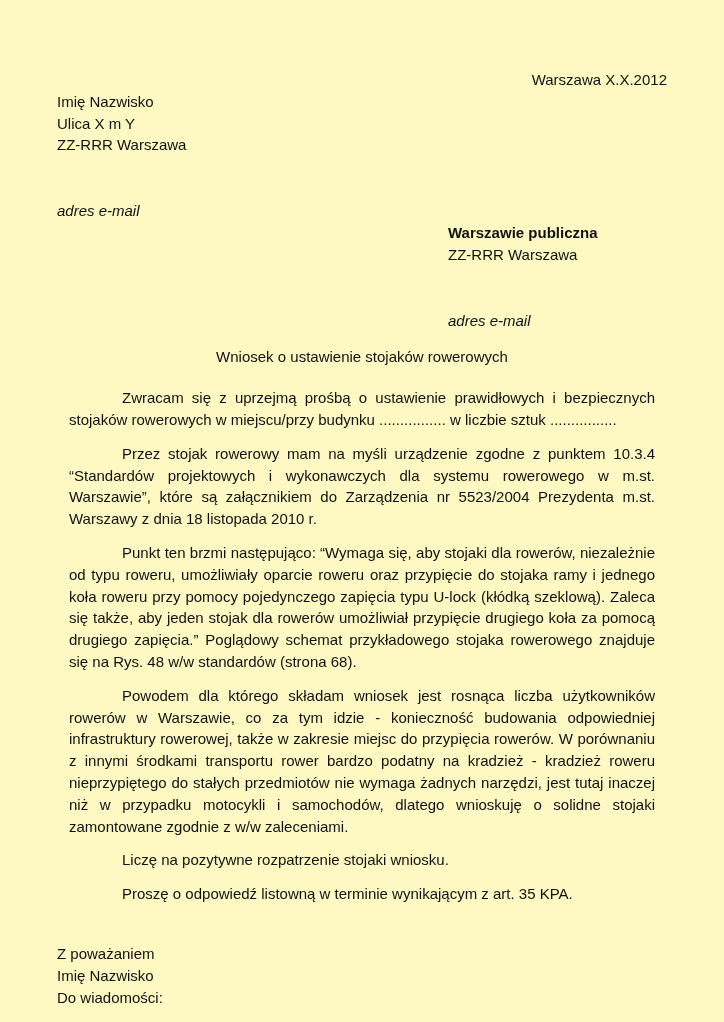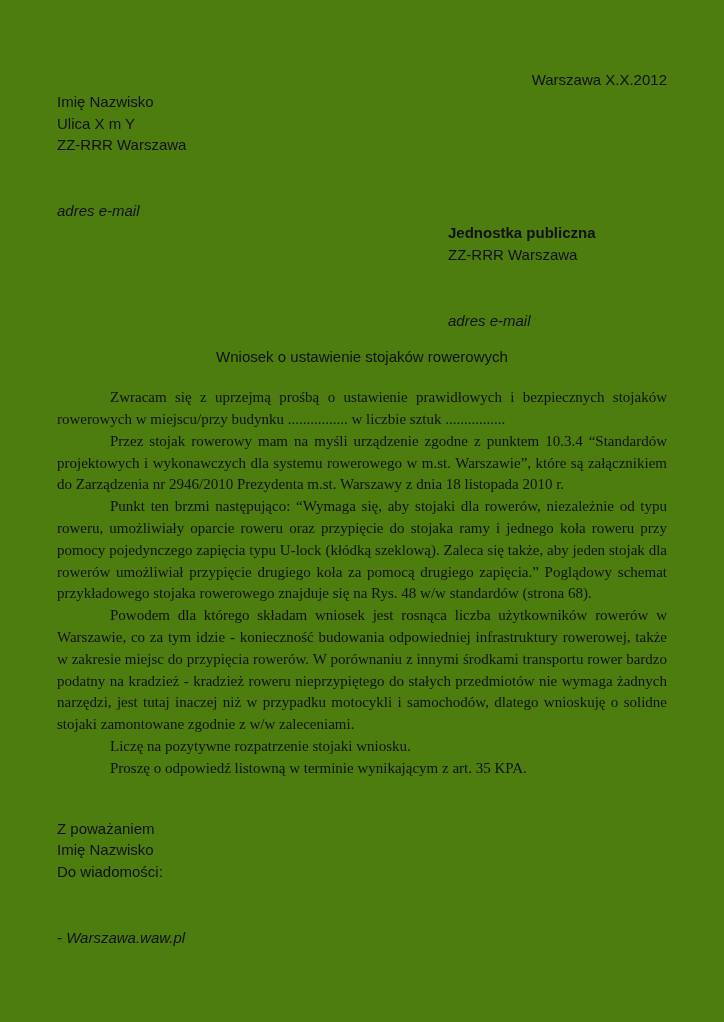--- a/index.html
+++ b/index.html
@@ -5,21 +5,21 @@
 <style>
   html, body {
     margin: 0;
     padding: 0;
     background: #ffffff;
   }
   .page {
     position: relative;
     width: 724px;
     height: 1022px;
-    background: #4d7c0f;
+    background: #fef9c3;
     overflow: hidden;
     font-family: "Liberation Sans", "DejaVu Sans", sans-serif;
     font-size: 15px;
     line-height: 21.8px;
     color: #111111;
     -webkit-font-smoothing: antialiased;
   }
   .content {
     position: absolute;
     left: 57px;
@@ -35,25 +35,24 @@
   .recipient {
     margin-left: 391px;
   }
   .bold   { font-weight: bold; }
   .italic { font-style: italic; margin-top: 44px; }
   .title {
     text-align: center;
     margin: 15px 0 19px 0;
   }
   .body p {
-    margin: 0;
+    margin: 12px;
     padding: 0;
     text-align: justify;
     text-indent: 53px;
-    font-family: Liberation Serif, serif;
   }
   .closing {
     text-align: left;
     margin-top: 38px;
   }
   .underline { }
 </style>
 </head>
 <body>
 
@@ -63,30 +62,30 @@
     <div class="date">Warszawa X.X.2012</div>
 
     <div class="sender">
       <div>Imię Nazwisko</div>
       <div>Ulica X m Y</div>
       <div>ZZ-RRR Warszawa</div>
       <div class="italic">adres e-mail</div>
     </div>
 
     <div class="recipient">
-      <div class="bold">Jednostka publiczna</div>
+      <div class="bold">Warszawie publiczna</div>
       <div>ZZ-RRR Warszawa</div>
       <div class="italic">adres e-mail</div>
     </div>
 
     <div class="title">Wniosek o ustawienie stojaków rowerowych</div>
 
     <div class="body" id="letter-body">
         <p>Zwracam się z uprzejmą prośbą o ustawienie prawidłowych i bezpiecznych stojaków rowerowych w miejscu/przy budynku ................ w liczbie sztuk ................</p>
-        <p>Przez stojak rowerowy mam na myśli urządzenie zgodne z punktem 10.3.4 “Standardów projektowych i wykonawczych dla systemu rowerowego w m.st. Warszawie”, które są załącznikiem do Zarządzenia nr 2946/2010 Prezydenta m.st. Warszawy z dnia 18 listopada 2010 r.</p>
+        <p>Przez stojak rowerowy mam na myśli urządzenie zgodne z punktem 10.3.4 “Standardów projektowych i wykonawczych dla systemu rowerowego w m.st. Warszawie”, które są załącznikiem do Zarządzenia nr 5523/2004 Prezydenta m.st. Warszawy z dnia 18 listopada 2010 r.</p>
         <p>Punkt ten brzmi następująco: “Wymaga się, aby stojaki dla rowerów, niezależnie od typu roweru, umożliwiały oparcie roweru oraz przypięcie do stojaka ramy i jednego koła roweru przy pomocy pojedynczego zapięcia typu U-lock (kłódką szeklową). Zaleca się także, aby jeden stojak dla rowerów umożliwiał przypięcie drugiego koła za pomocą drugiego zapięcia.” Poglądowy schemat przykładowego stojaka rowerowego znajduje się na Rys. 48 w/w standardów (strona 68).</p>
         <p>Powodem dla którego składam wniosek jest rosnąca liczba użytkowników rowerów w Warszawie, co za tym idzie - konieczność budowania odpowiedniej infrastruktury rowerowej, także w zakresie miejsc do przypięcia rowerów. W porównaniu z innymi środkami transportu rower bardzo podatny na kradzież - kradzież roweru nieprzypiętego do stałych przedmiotów nie wymaga żadnych narzędzi, jest tutaj inaczej niż w przypadku motocykli i samochodów, dlatego wnioskuję o solidne stojaki zamontowane zgodnie z w/w zaleceniami.</p>
         <p>Liczę na pozytywne rozpatrzenie stojaki wniosku.</p>
         <p>Proszę o odpowiedź listowną w terminie wynikającym z art. 35 KPA.</p>
       </div>
 
     <div class="closing">
       <div>Z poważaniem</div>
       <div>Imię Nazwisko</div>
     </div>

